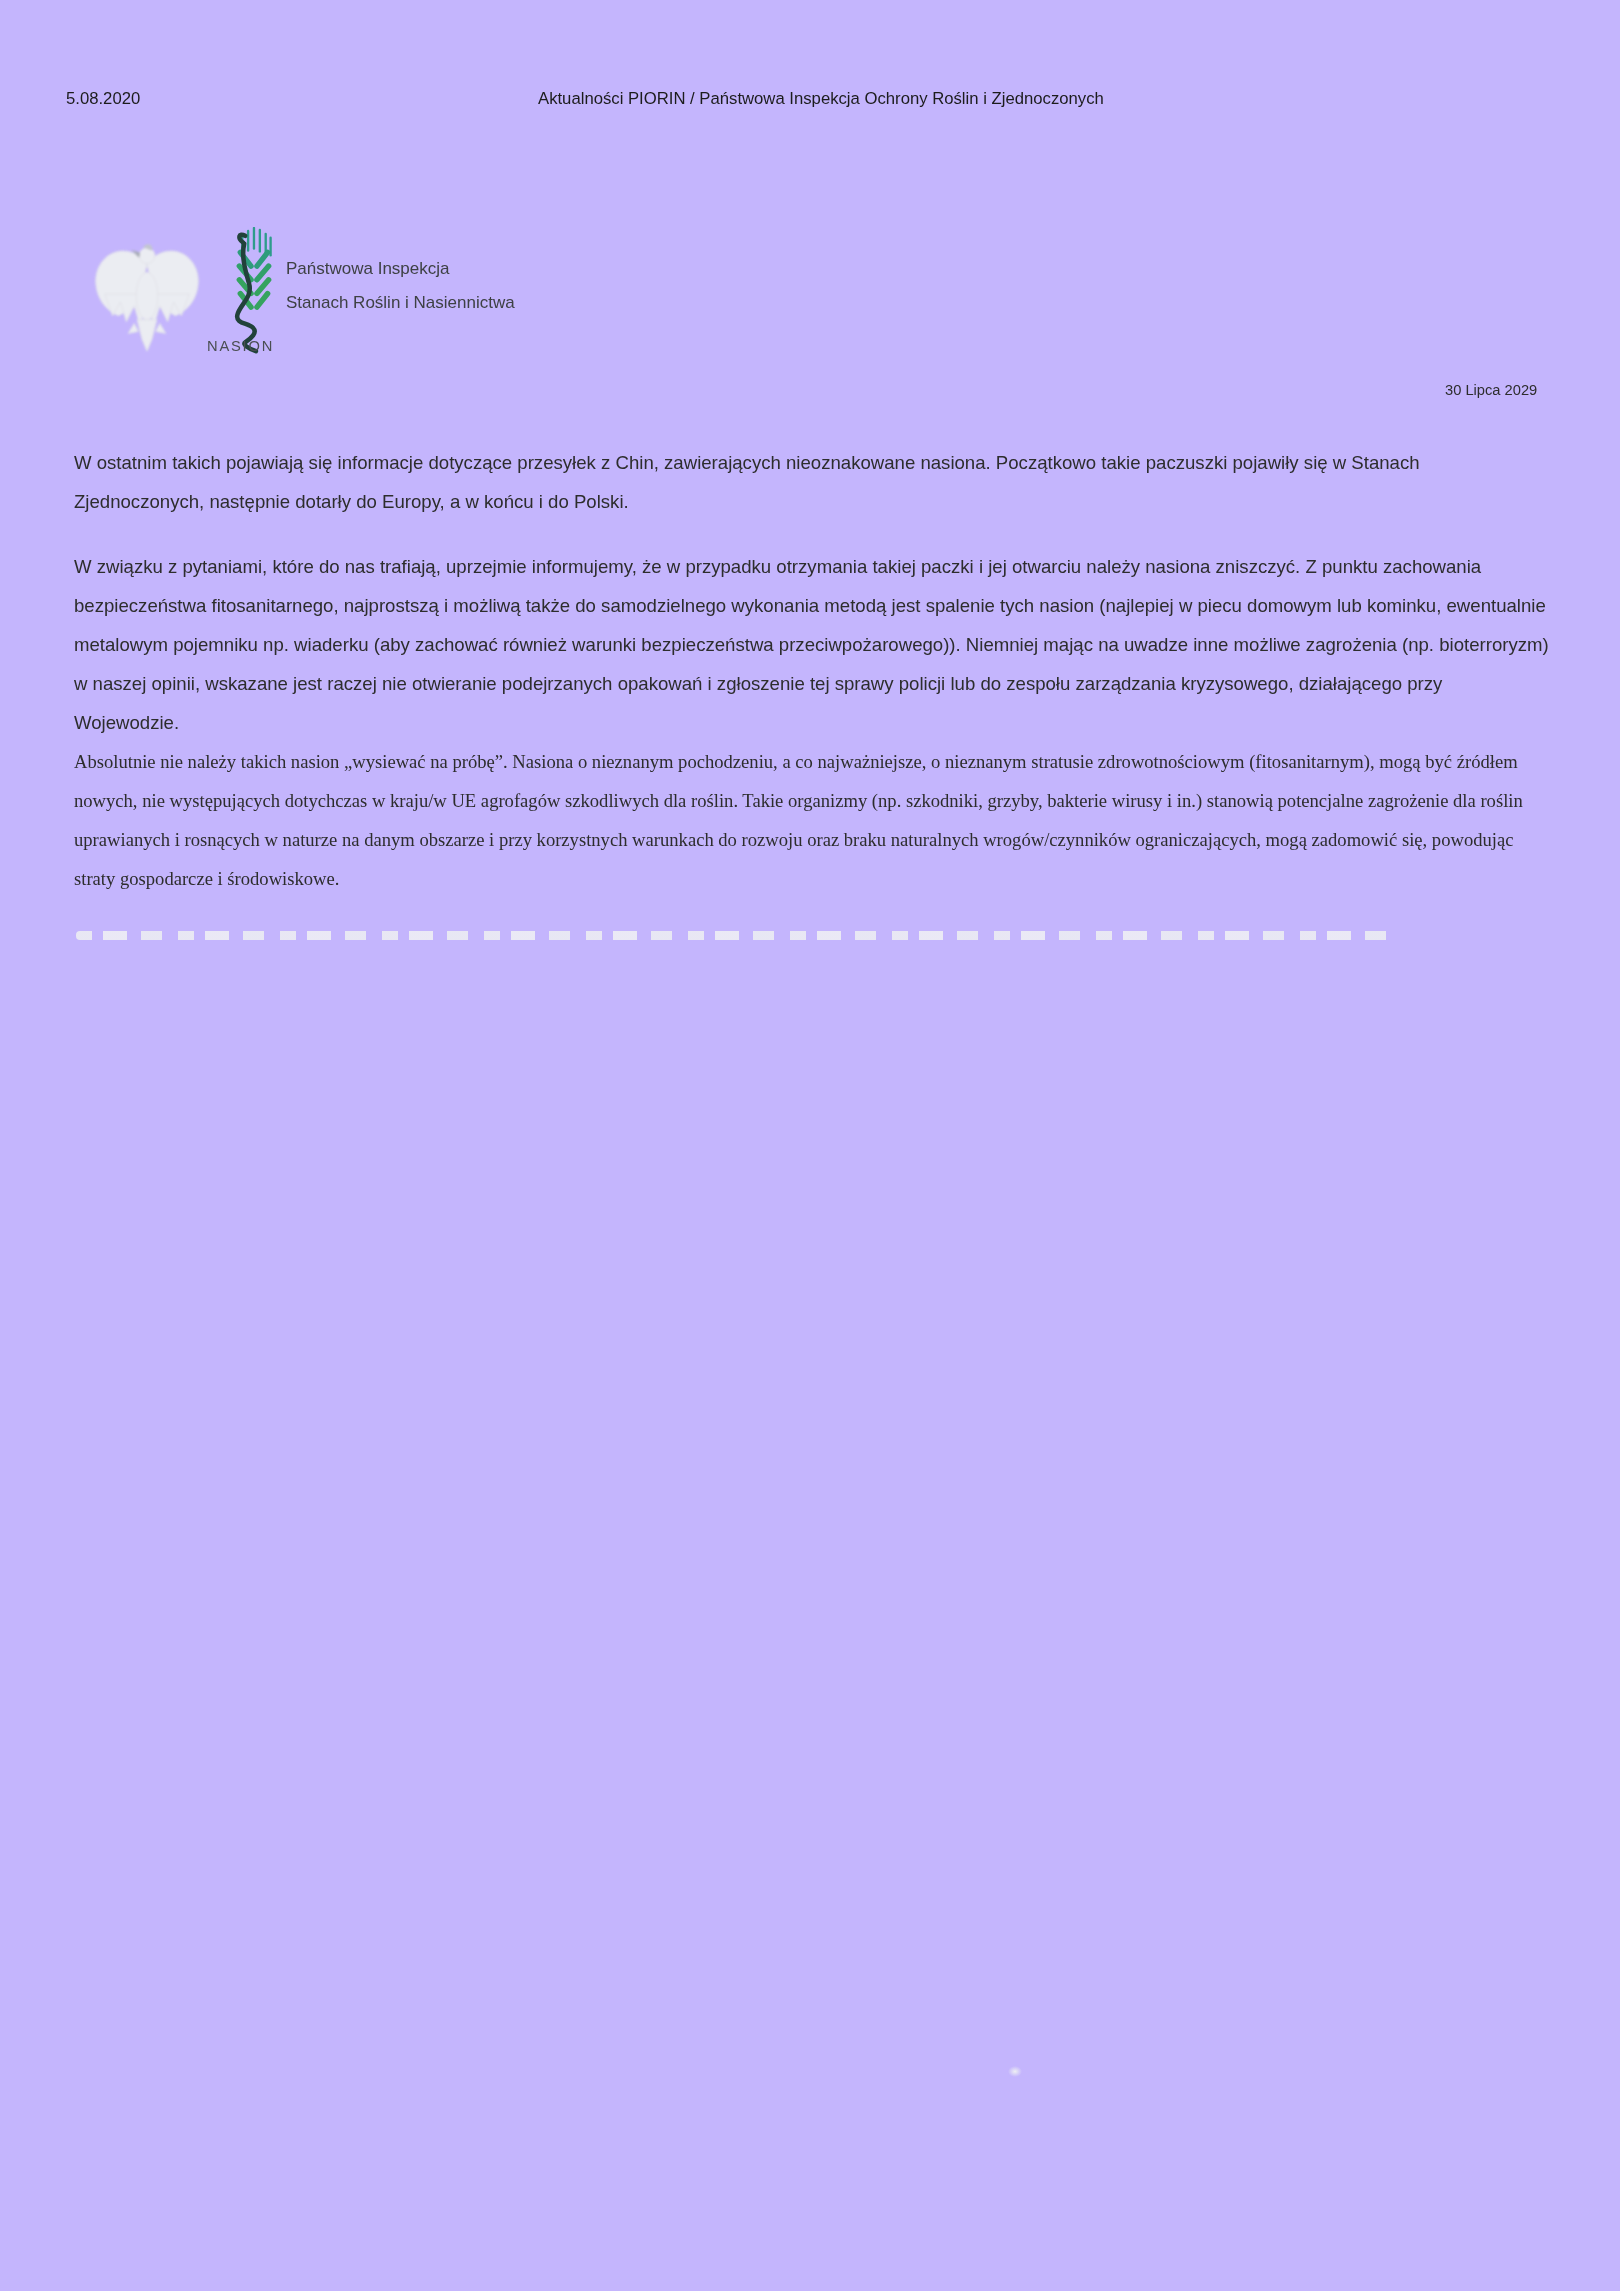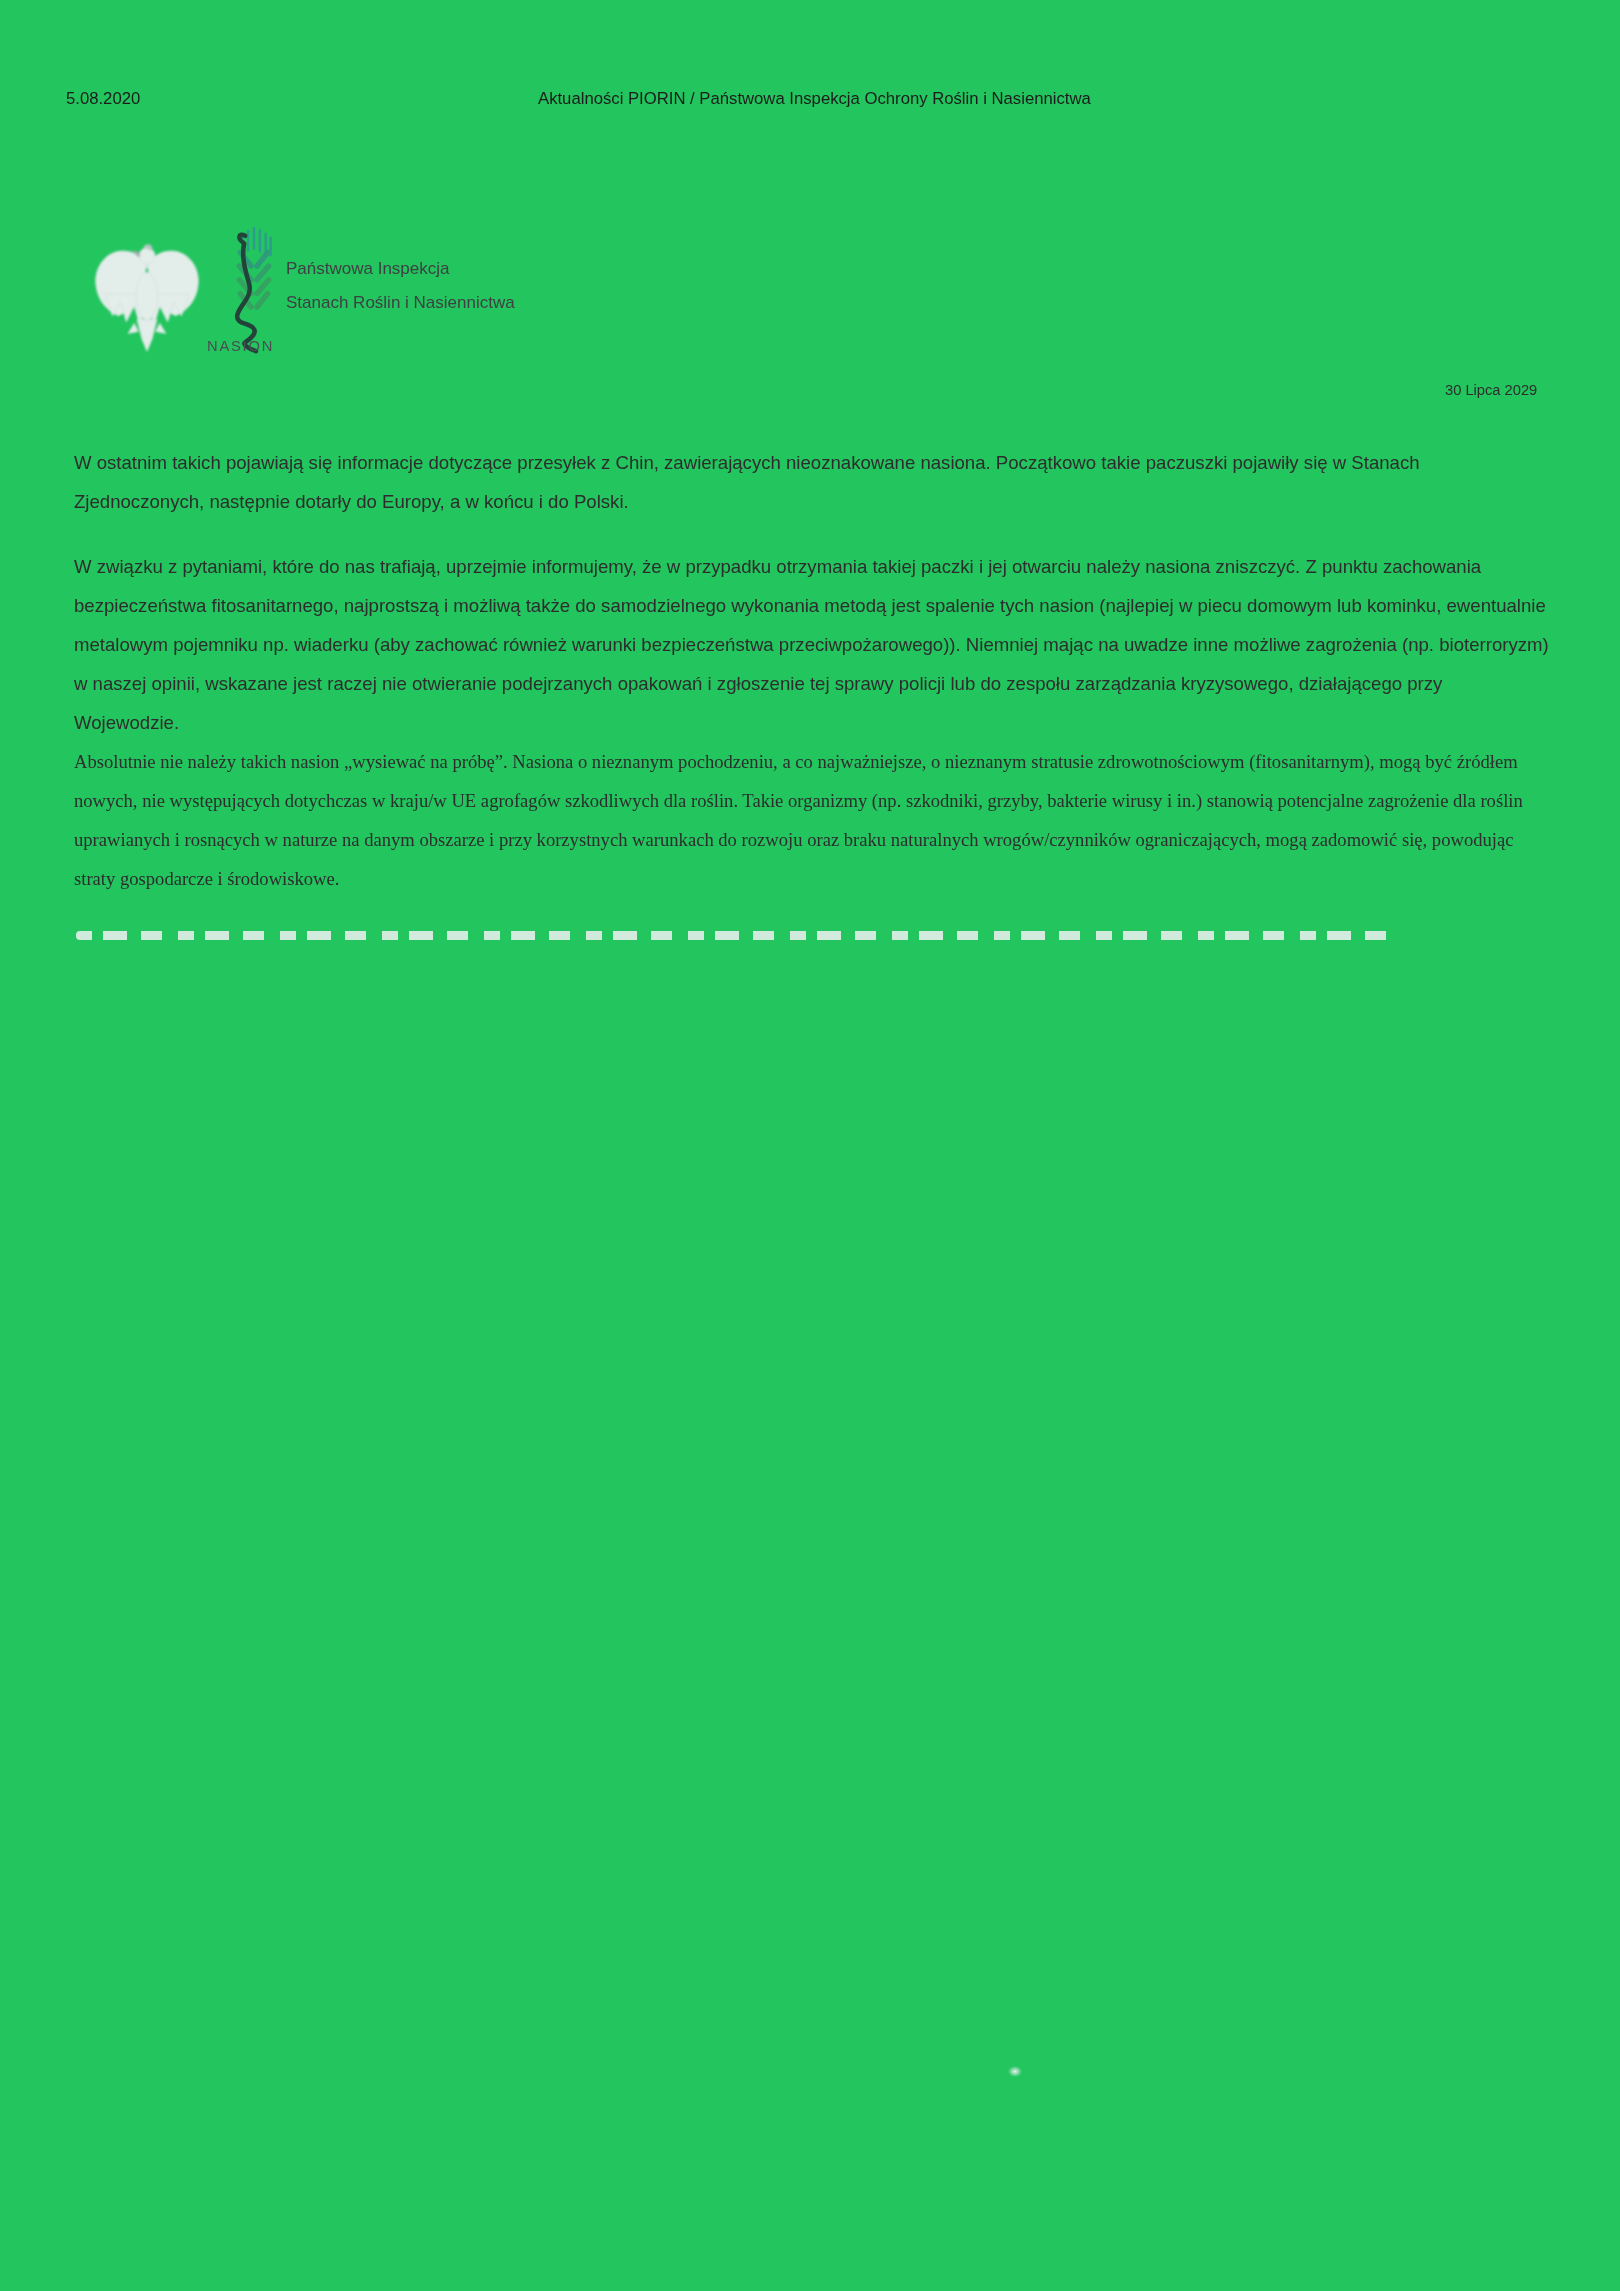--- a/index.html
+++ b/index.html
@@ -1,19 +1,19 @@
 <!DOCTYPE html>
 <html><head>
 <meta charset="utf-8">
 <style>
   html,body{margin:0;padding:0;background:#fff;}
   .page{
     position:relative;
     width:1620px;height:2292px;
-    background:#22c55e;
+    background:#c4b5fd;
     font-family:"Liberation Sans",sans-serif;
     color:#2d2d2d;
     overflow:hidden;
   }
   
   .print-date{
     position:absolute;left:66px;top:89px;
     font-size:16.7px;color:#1c1c1c;white-space:nowrap;
   }
   .print-title{
@@ -66,21 +66,21 @@
     position:absolute;left:1008px;top:2066px;width:13.7px;height:10.8px;
     background:radial-gradient(closest-side,#eef0f2,rgba(255,255,255,0));
   }
 </style>
 </head>
 <body>
 
 <div class="page">
 
   <div class="print-date">5.08.2020</div>
-  <div class="print-title">Aktualności PIORIN / Państwowa Inspekcja Ochrony Roślin i Nasiennictwa</div>
+  <div class="print-title">Aktualności PIORIN / Państwowa Inspekcja Ochrony Roślin i Zjednoczonych</div>
 
   <svg class="eagle-logo" viewBox="0 0 114 116" xmlns="http://www.w3.org/2000/svg">
     <g fill="#EEF0F2" stroke="#E2E5E9" stroke-width="1">
       <path d="M57,24 C46,8 26,6 14,18 C6,26 3,38 6,50 C9,63 18,72 28,76 L46,66 Z"></path>
       <path d="M57,24 C68,8 88,6 100,18 C108,26 111,38 108,50 C105,63 96,72 86,76 L68,66 Z"></path>
       <path d="M14,54 L22,76 L30,62 L36,82 L44,66 L50,86 L54,70 L57,90 L60,70 L64,86 L70,66 L78,82 L84,62 L92,76 L100,54 Z"></path>
       <ellipse cx="57" cy="56" rx="11" ry="24"></ellipse>
       <circle cx="57" cy="15" r="8"></circle>
       <path d="M47,80 L52,100 L57,112 L62,100 L67,80 Z"></path>
       <path d="M44,84 L38,94 L48,92 Z"></path>

